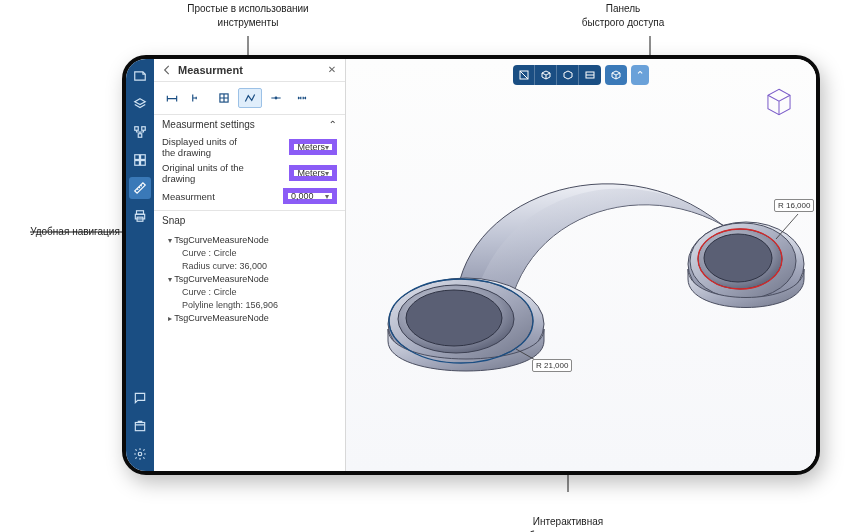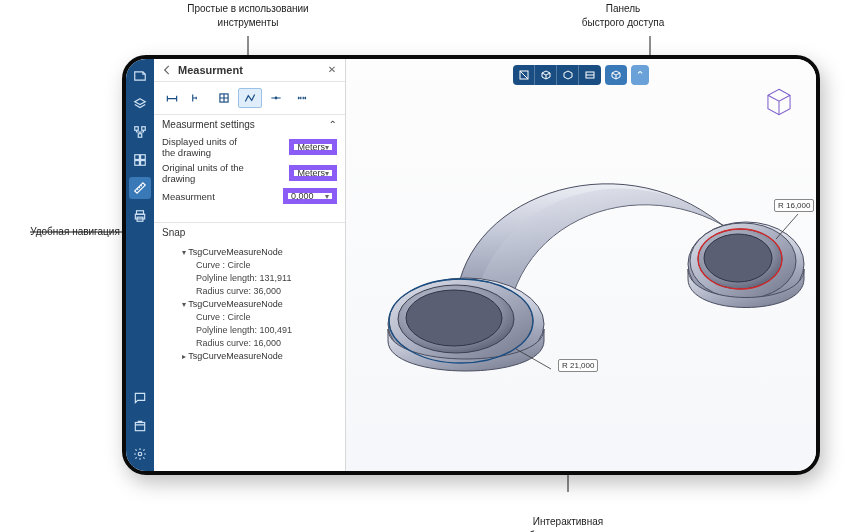--- a/index.html
+++ b/index.html
@@ -138,21 +138,21 @@
     font-size: 9px;
     display: flex;
     align-items: center;
     justify-content: space-between;
     padding: 0 3px;
     background: #fff;
   }
   .form-row .field .chev-down { font-size: 8px; color: #666; }
 
   .tree {
-    padding: 4px 6px 4px 28px;
+    padding: 4px 6px 4px 14px;
     font-size: 9px;
     color: #333;
     line-height: 1.45;
   }
   .tree .node::before {
     content: "▸ ";
     color: #555;
     font-size: 8px;
   }
   .tree .node.open::before { content: "▾ "; }
@@ -369,33 +369,31 @@
       </div>
     </div>
     <div class="form-row">
       <label>Measurment</label>
       <div class="field">
         <span>0,000</span>
         <span class="chev-down">▾</span>
       </div>
     </div>
 
-    <div class="section-title" style="border-top:1px solid #e4e4e4; margin-top:16px;">
+    <div class="section-title" style="border-top:1px solid #e4e4e4; margin-top:4px;">
       <span>Snap</span>
     </div>
 
     <div class="tree">
       <div class="node open">TsgCurveMeasureNode</div>
       <div class="leaf">Curve : Circle</div>
-      <div class="leaf">Polyline length: 131,911</div>
       <div class="leaf">Radius curve: 36,000</div>
       <div class="node open">TsgCurveMeasureNode</div>
       <div class="leaf">Curve : Circle</div>
-      <div class="leaf">Polyline length: 100,491</div>
-      <div class="leaf">Radius curve: 16,000</div>
+      <div class="leaf">Polyline length: 156,906</div>
       <div class="node">TsgCurveMeasureNode</div>
     </div>
   </div>
 
   <div class="viewport">
 
     <div class="qat">
       <div class="qat-group qat-g1">
         <div class="qat-btn">
             <svg viewBox="0 0 24 24" width="12" height="12" fill="none" stroke="currentColor" stroke-width="2">
@@ -483,17 +481,17 @@
       <path d="M 322 160 C 322 198, 438 198, 438 160 L 438 170 C 438 208, 322 208, 322 170 Z" fill="url(#metal2)" stroke="#4a4e60"></path>
 
       <ellipse cx="374" cy="150" rx="42" ry="30" fill="none" stroke="#d62828" stroke-width="1.3"></ellipse>
       <ellipse cx="95" cy="212" rx="72" ry="42" fill="none" stroke="#1a4e83" stroke-width="1.3"></ellipse>
 
       <path d="M 410 130 L 432 105" stroke="#333" stroke-width="0.8"></path>
       <path d="M 150 240 L 185 260" stroke="#333" stroke-width="0.8"></path>
     </svg>
 
     <div class="radius-label" style="left:428px; top:140px;">R 16,000</div>
-    <div class="radius-label" style="left:212px; top:300px;">R 21,000</div>
+    <div class="radius-label" style="left:186px; top:300px;">R 21,000</div>
 
   </div>
 
 </div>
 
 </body></html>

